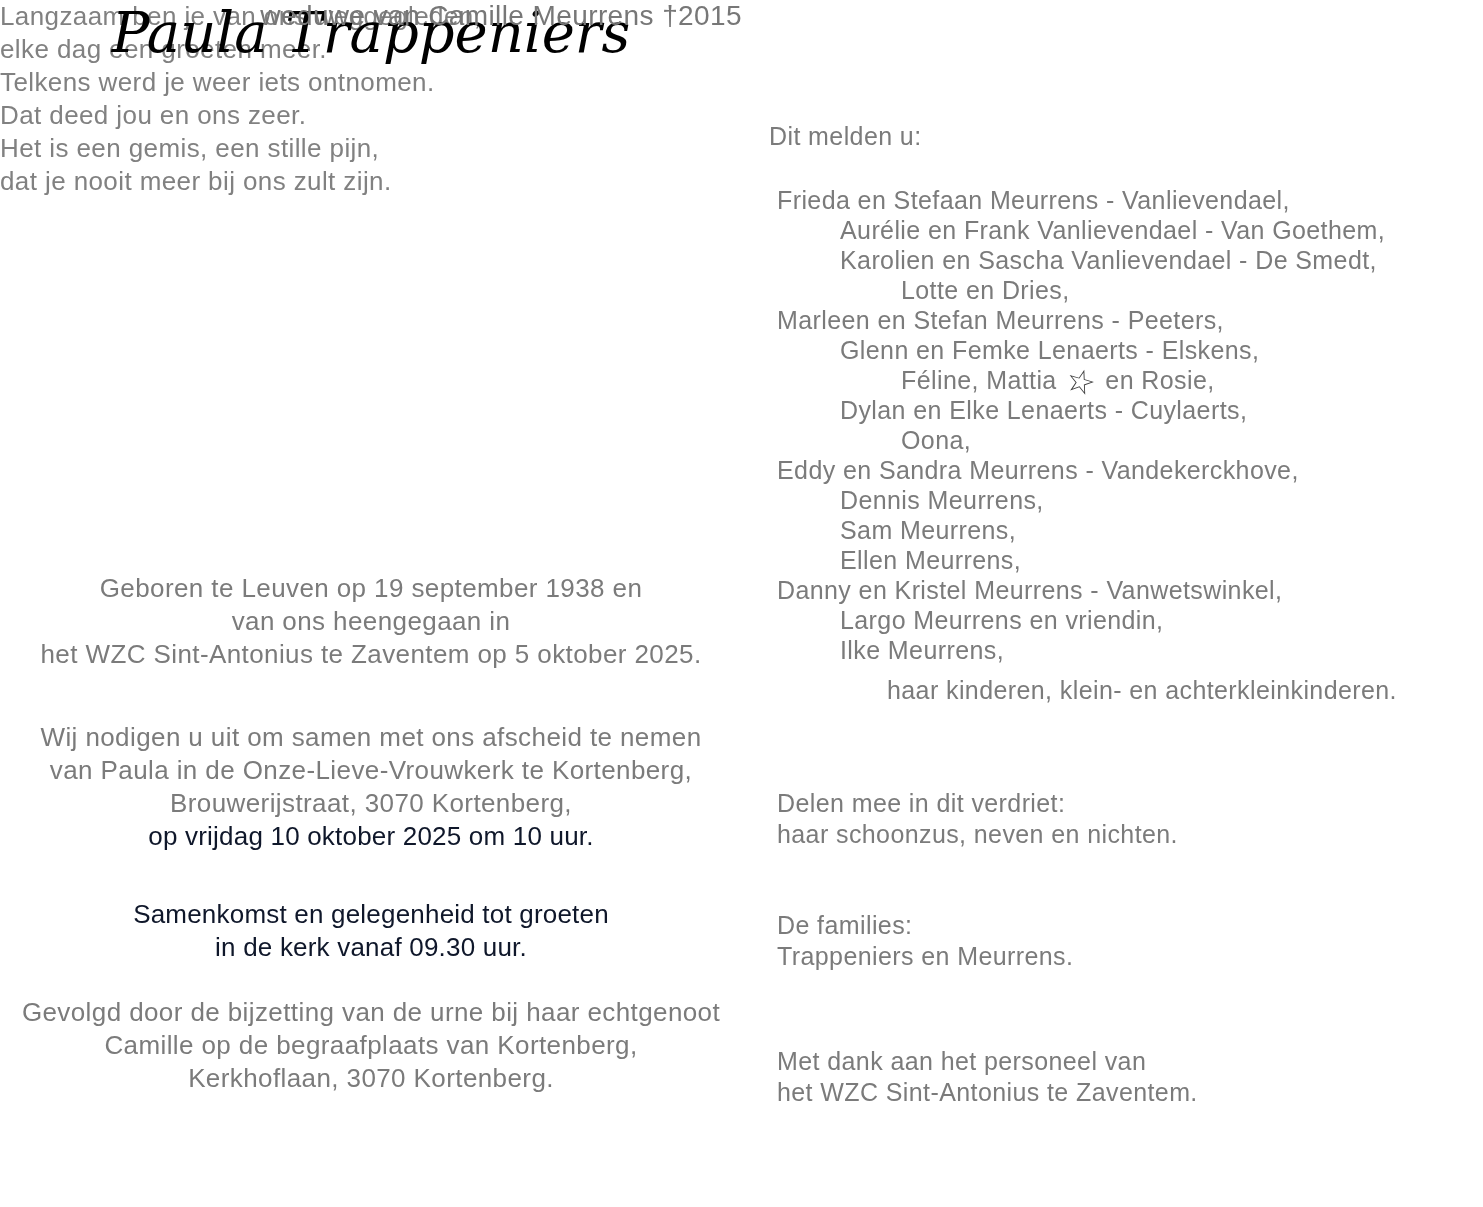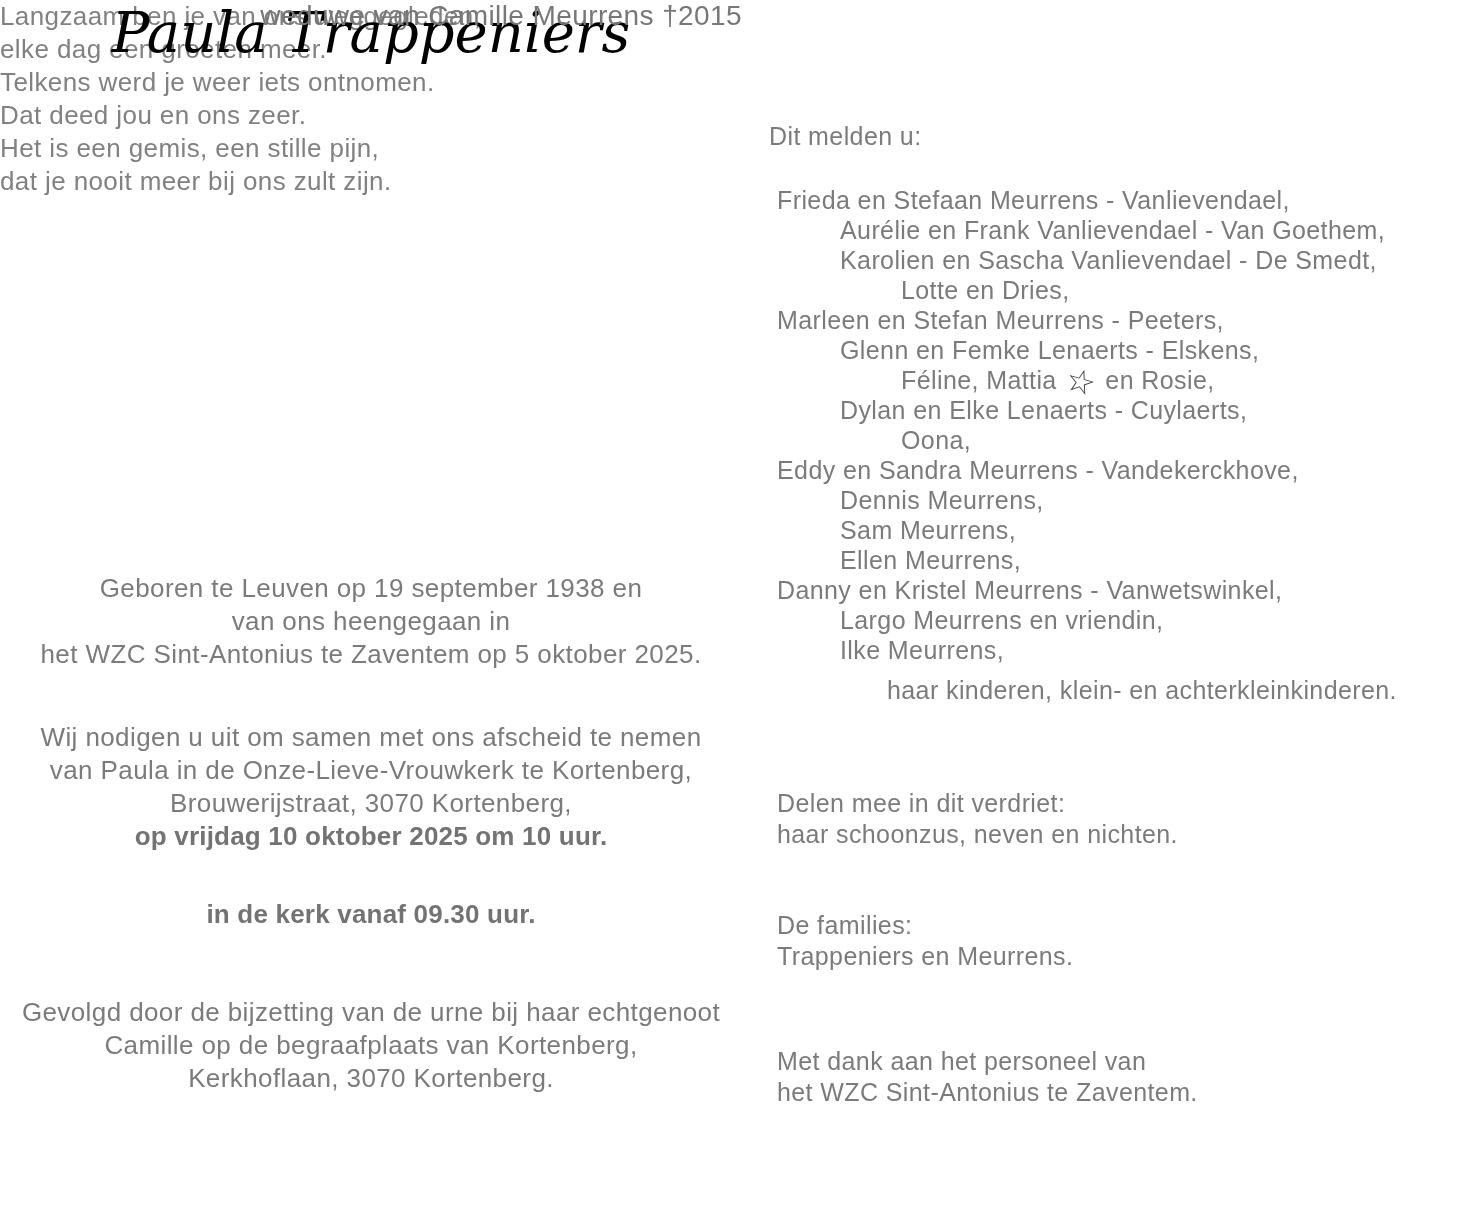--- a/index.html
+++ b/index.html
@@ -46,22 +46,22 @@
     left: 0; width: 742px;
     text-align: center;
     font-size: 26px; line-height: 33px;
     letter-spacing: 0.4px;
   }
   .birth   { top: 572px; }
   .invite  { top: 721px; }
   .gather  { top: 898px; }
   .burial  { top: 996px; }
   .bold-line, .gather .tpl-line {
-    font-weight: bold;
-    color: #737373;
+    font-weight: normal;
+    color: #0f172a;
     letter-spacing: 0.2px;
   }
 
   
   .announce-heading {
     left: 769px; top: 122px; width: 700px;
     font-size: 25px;
     letter-spacing: 0.4px;
   }
   .family-list {
@@ -121,20 +121,21 @@
   <div class="abs center-block invite">
     <div>
         <div class="tpl-line">Wij nodigen u uit om samen met ons afscheid te nemen</div>
         <div class="tpl-line">van Paula in de Onze-Lieve-Vrouwkerk te Kortenberg,</div>
         <div class="tpl-line">Brouwerijstraat, 3070 Kortenberg,</div>
       </div>
     <div class="bold-line">op vrijdag 10 oktober 2025 om 10 uur.</div>
   </div>
 
   <div class="abs center-block gather">
+      <div class="tpl-line">Samenkomst en gelegenheid tot groeten</div>
       <div class="tpl-line">in de kerk vanaf 09.30 uur.</div>
     </div>
 
   <div class="abs center-block burial">
       <div class="tpl-line">Gevolgd door de bijzetting van de urne bij haar echtgenoot</div>
       <div class="tpl-line">Camille op de begraafplaats van Kortenberg,</div>
       <div class="tpl-line">Kerkhoflaan, 3070 Kortenberg.</div>
     </div>
 
   <div class="abs announce-heading">Dit melden u:</div>

